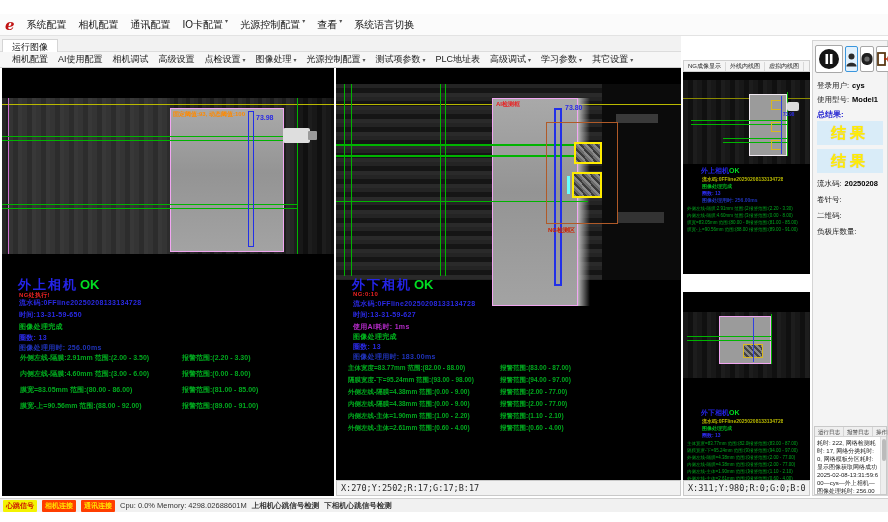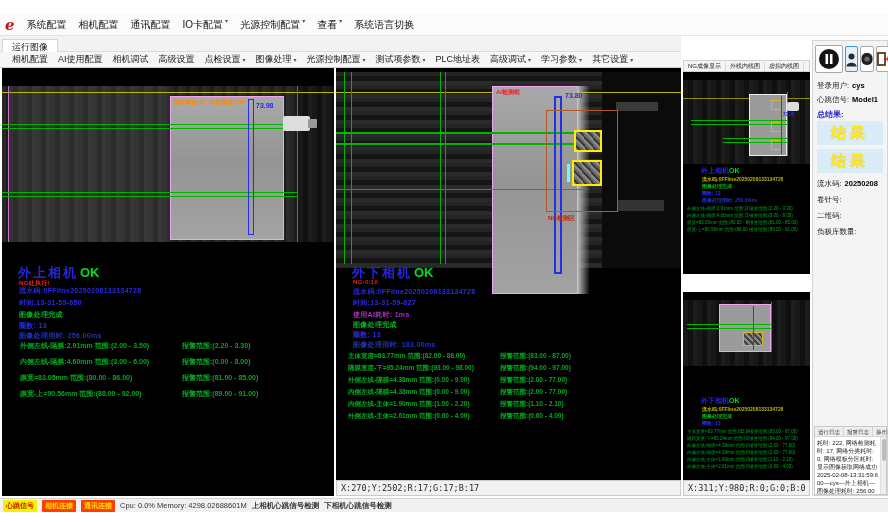--- a/index.html
+++ b/index.html
@@ -18,21 +18,21 @@
   .caret{font-size:6px;color:#555;line-height:1}
   .tabstrip{position:absolute;left:0;top:36px;width:681px;height:16px;background:#f2f2f2;border-bottom:1px solid #dcdcdc}
   .tab{display:inline-block;height:16px;padding:0 9px;margin-left:2px;background:#fff;border:1px solid #d5d5d5;
     border-bottom:1px solid #fff;font-size:9px;line-height:14px;color:#222}
   .toolbar{position:absolute;left:0;top:52px;width:681px;height:16px;background:#f6f6f6;border-bottom:1px solid #cfcfcf;
     display:flex;align-items:center;font-size:9px;color:#1a1a1a;padding-left:7px}
   .tool-item{padding:1px 5px;white-space:nowrap;display:flex;align-items:center;gap:2px}
 
   
   .panel{position:absolute;background:#000}
-  .canvas{position:absolute;left:0;top:4px;right:0;background:#000;overflow:hidden}
+  .canvas{position:absolute;left:0;top:16px;right:0;background:#000;overflow:hidden}
   .statusline{position:absolute;left:0;bottom:0;width:100%;height:16px;background:#f1f1f1;border:1px solid #c9c9c9;
     font-family:"DejaVu Sans Mono",monospace;font-size:8.5px;line-height:14px;color:#2a2a2a;padding-left:4px}
   .abs{position:absolute}
   .tex-v{background:repeating-linear-gradient(90deg,#262626 0 4px,#1d1d1d 4px 8px,#2b2b2b 8px 12px)}
   .tex-v2{background:repeating-linear-gradient(90deg,#181818 0 5px,#101010 5px 10px,#1d1d1d 10px 14px)}
   .tex-h{background:repeating-linear-gradient(180deg,#242424 0 4px,#151515 4px 9px,#2a2a2a 9px 13px)}
   .film{background:linear-gradient(180deg,#a9a9a9,#949494 45%,#a3a3a3);border:1px solid #f2a6f2}
   .defect{background:repeating-linear-gradient(48deg,#8a8a8a 0 2px,#3c3c3c 2px 4px,#6b6b6b 4px 6px);border:2px solid #ffec00}
   .gline{background:#00b400;height:1px}
   .gvline{background:#00b400;width:1px}
@@ -353,21 +353,21 @@
           <rect x="1" y="1" width="7" height="12" fill="none" stroke="#5a3a16" stroke-width="1.8"></rect>
           <path d="M7,7 L13,7 M10.6,4.6 L13,7 L10.6,9.4" stroke="#b22000" stroke-width="1.6" fill="none"></path>
         </svg>
       </div>
     </div>
 
     <div class="ctl-row" style="top:40px">
       <span>登录用户:</span><b>cys</b>
     </div>
     <div class="ctl-row" style="top:54px">
-      <span>心跳信号:</span><b>Model1</b>
+      <span>使用型号:</span><b>Model1</b>
     </div>
     <div class="ctl-row ctl-label-blue" style="top:68px">总结果:</div>
     <div class="result-block" style="top:80px">结果</div>
     <div class="result-block" style="top:108px">结果</div>
     <div class="ctl-row" style="top:138px">
       <span>流水码:</span><b>20250208</b>
     </div>
     <div class="ctl-row" style="top:154px">卷针号:</div>
     <div class="ctl-row" style="top:170px">二维码:</div>
     <div class="ctl-row" style="top:186px">负极库数量:</div>

